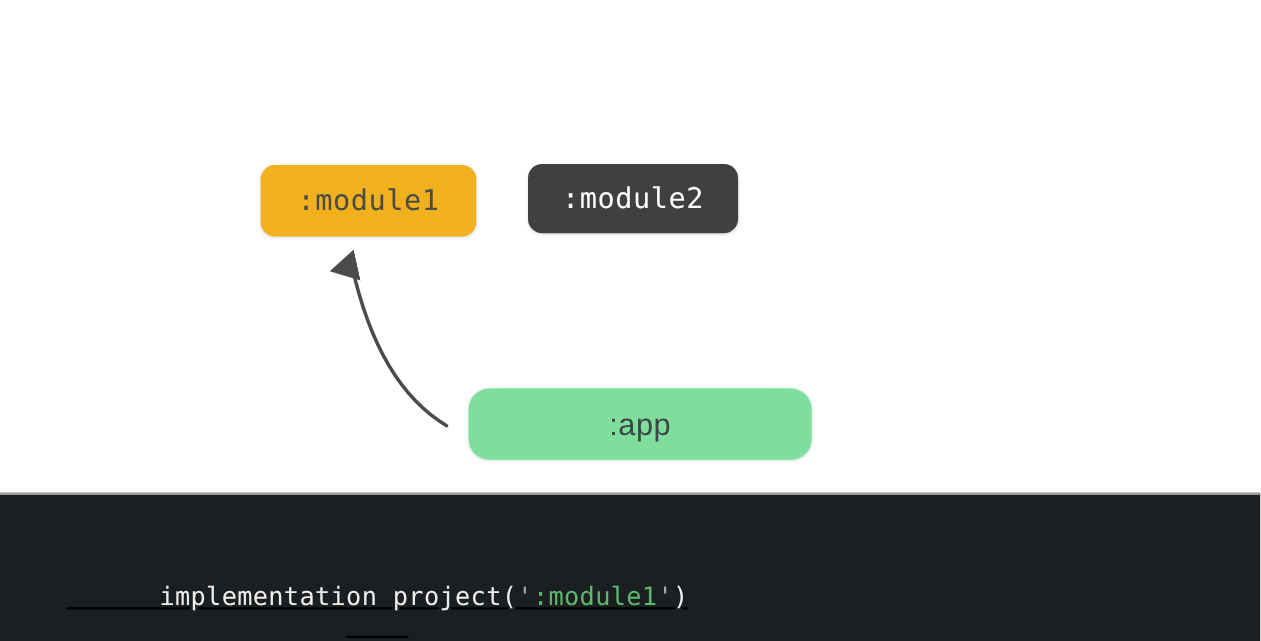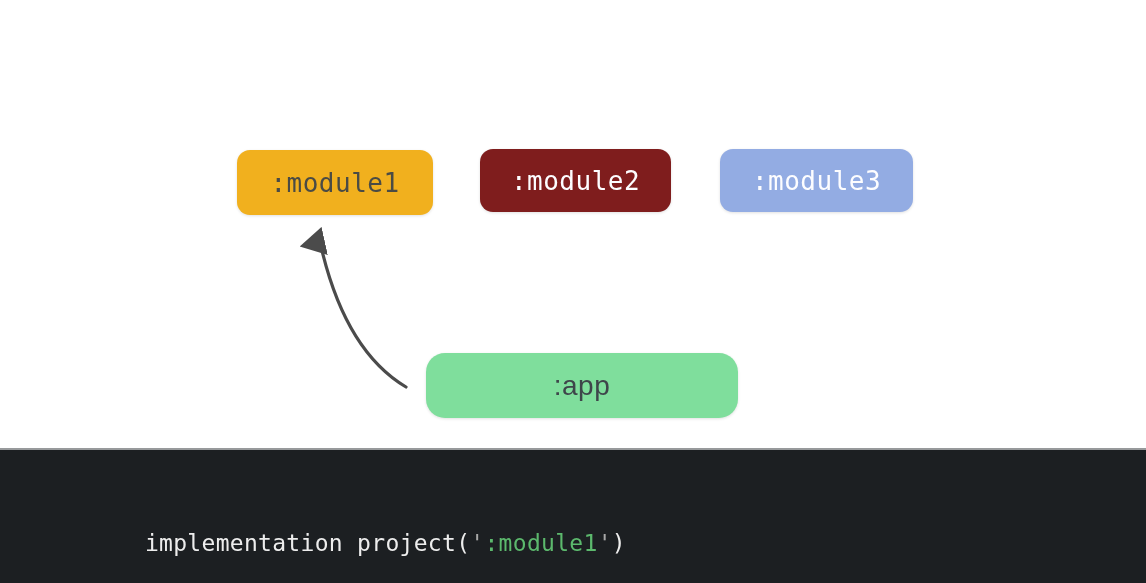--- a/index.html
+++ b/index.html
@@ -54,38 +54,36 @@
     box-sizing: border-box;
   }
   .code-line {
     position: absolute;
     left: 60px;
     top: 54px;
     font-family: "DejaVu Sans Mono", "Liberation Mono", monospace;
     font-size: 23px;
     letter-spacing: 0.3px;
     white-space: pre;
+    text-decoration: underline;
   }
 </style>
 </head>
 <body>
 
 <div class="slide">
 
   <div class="node" id="module1" style="background-color: rgb(241, 176, 30); color: rgb(74, 75, 69);">
     <span>:module1</span>
   </div>
 
-  <div class="node" id="module2" style="background-color: #7f1d1d; color: rgb(253, 253, 255);">
+  <div class="node" id="module2" style="background-color: #404040; color: rgb(253, 253, 255);">
     <span>:module2</span>
   </div>
 
-  <div class="node" id="module3" style="background-color: rgb(147, 172, 227); color: rgb(253, 253, 255);">
-    <span>:module3</span>
-  </div>
 
   <div class="node" id="app" style="background-color: rgb(127, 222, 156); color: rgb(62, 69, 74);">
     <span>:app</span>
   </div>
 
   <svg class="arrow-layer" viewBox="0 0 1146 583" xmlns="http://www.w3.org/2000/svg">
     <defs>
       <marker id="arrowhead" markerWidth="9" markerHeight="8" refX="4.5" refY="6.5" orient="auto-start-reverse">
         <polygon points="4.5 0, 9 8, 0 8" fill="#4B4B4B"></polygon>
       </marker>

